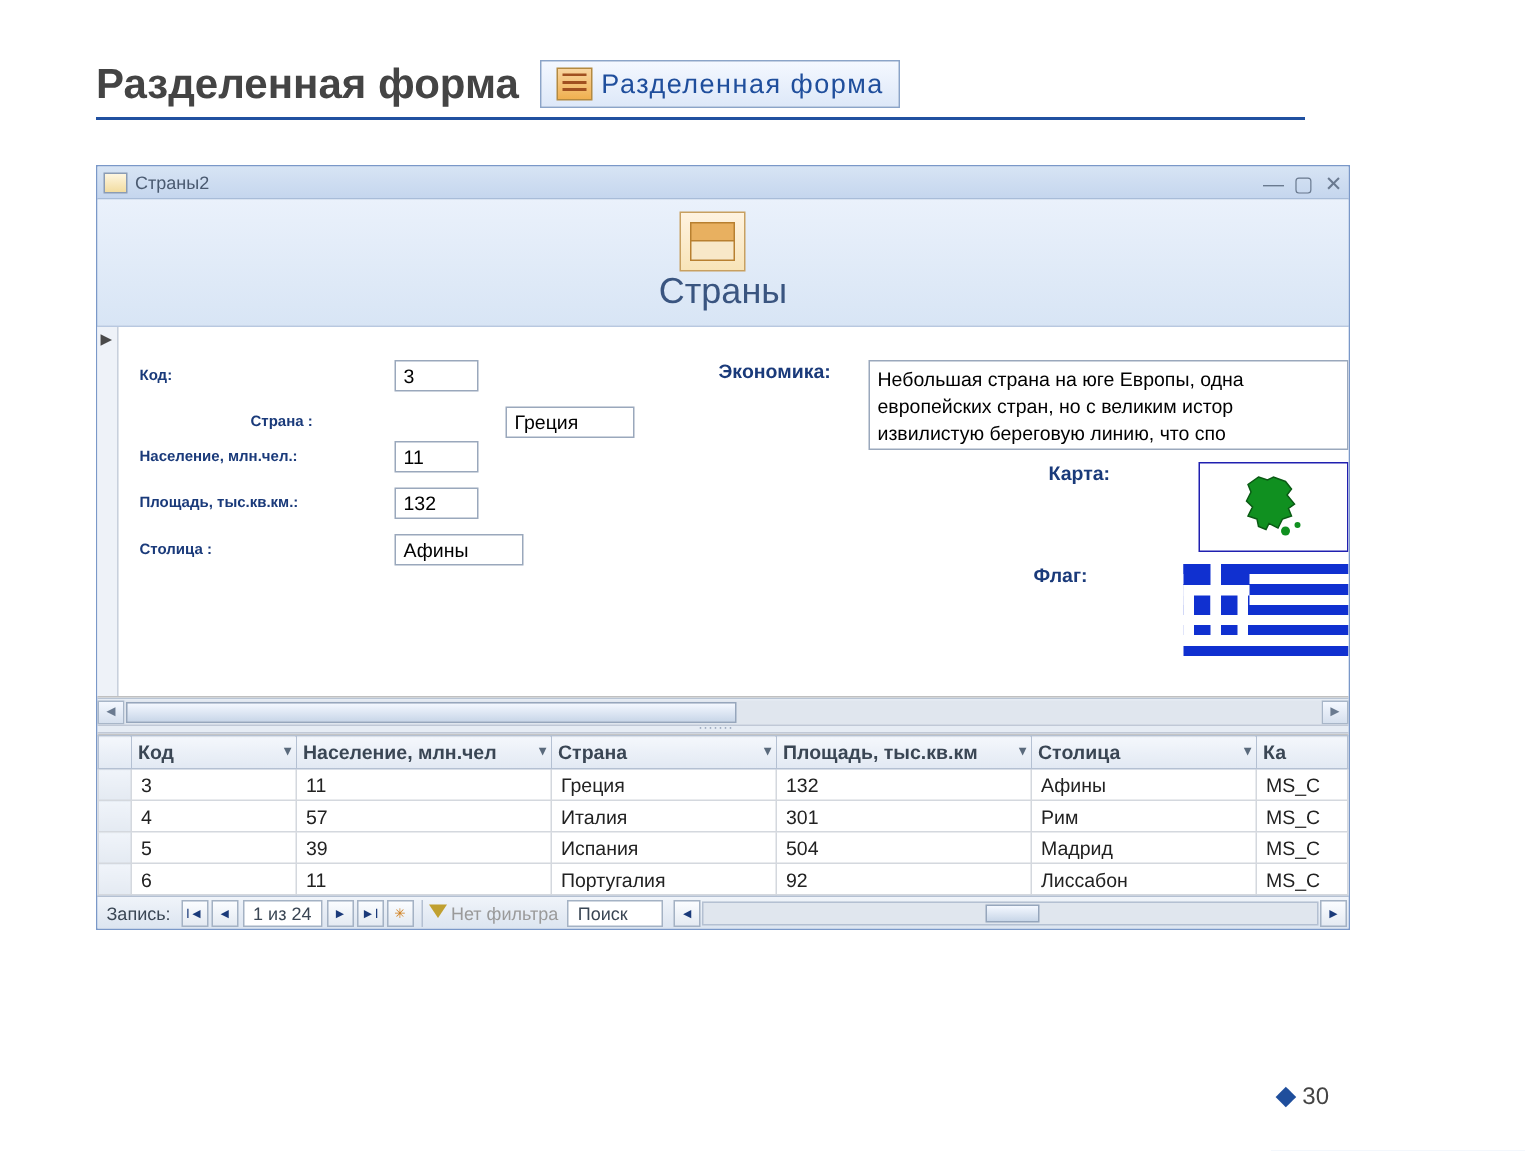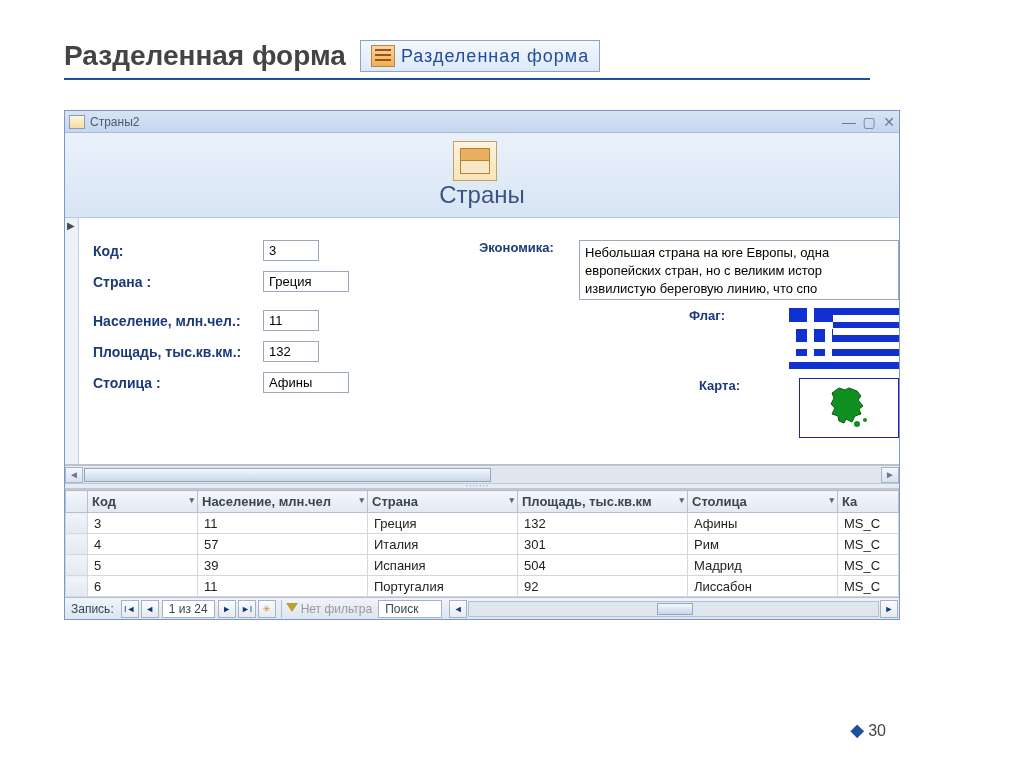--- a/index.html
+++ b/index.html
@@ -115,22 +115,22 @@
     background:#eef2f8; border-right:1px solid #c8d0dc;
   }
   .rec-selector::before{
     content:"▶"; color:#4a4a4a; font-size:10px;
     position:absolute; left:2px; top:2px;
   }
   .col { }
   .col.left { width:330px; }
   .col.right { flex:1; overflow:hidden; }
   .field-row { display:flex; align-items:center; margin-bottom:10px; }
-  .field-row.gap { margin-bottom:18px; }
-  .field-lbl { color:#1a3a7a; font-weight:bold; font-size:14px; width:170px;}
+  .field-row.gap { margin-bottom:2px;justify-content:flex-end; }
+  .field-lbl { color:#1a3a7a; font-weight:bold; font-size:10px; width:170px;}
   .field-val {
     border:1px solid #9aa8bc; background:#fff; padding:2px 5px;
     font-size:13px; min-height:20px;
   }
   .field-val.w60 { width:56px;}
   .field-val.w90 { width:86px;}
   .rlabel { color:#1a3a7a; font-weight:bold; font-size:13px; width:100px;}
   .rrow { display:flex; align-items:flex-start; margin-bottom:8px;justify-content:flex-end;}
   .desc-box { border:1px solid #9aa8bc; padding:3px 5px 3px 5px; font-size:13px; line-height:18px; width:320px; height:60px; overflow:hidden;}
   .map-box { border:1px solid #2020b0; width:100px; height:60px; background:#fff; display:flex; align-items:center; justify-content:center;}
@@ -246,35 +246,35 @@
           <span class="field-lbl">Столица :</span>
           <span class="field-val w90">Афины</span>
         </div>
       </div>
       <div class="col right">
         <div class="rrow">
           <span class="rlabel">Экономика:</span>
           <div class="desc-box">Небольшая страна на юге Европы, одна европейских стран, но с великим истор извилистую береговую линию, что спо</div>
         </div>
         <div class="rrow">
-          <span class="rlabel">Флаг:</span>
-          <div class="flag-box">
-            <div class="flag-gr">
-              <div class="flag-cross-h"></div>
-            </div>
-          </div>
-        </div>
-        <div class="rrow">
           <span class="rlabel">Карта:</span>
           <div class="map-box">
             <svg width="64" height="48" viewBox="0 0 64 48">
               <path d="M22 4 l6 2 4 -2 8 3 4 5 -3 4 5 6 -4 3 2 5 -6 2 -3 6 -6 -3 -2 4 -5 -2 -1 -5 -6 -2 3 -6 -4 -4 3 -6 -2 -5 z" fill="#109020" stroke="#0a5a14"></path>
               <circle cx="40" cy="40" r="3" fill="#109020"></circle>
               <circle cx="48" cy="36" r="2" fill="#109020"></circle>
             </svg>
+          </div>
+        </div>
+        <div class="rrow">
+          <span class="rlabel">Флаг:</span>
+          <div class="flag-box">
+            <div class="flag-gr">
+              <div class="flag-cross-h"></div>
+            </div>
           </div>
         </div>
       </div>
     </div>
 
     <div class="h-scroll">
       <span class="arrow">◄</span>
       <div class="track">
           <div class="thumb" style="left:1px; width:51%;"></div>
         </div>

